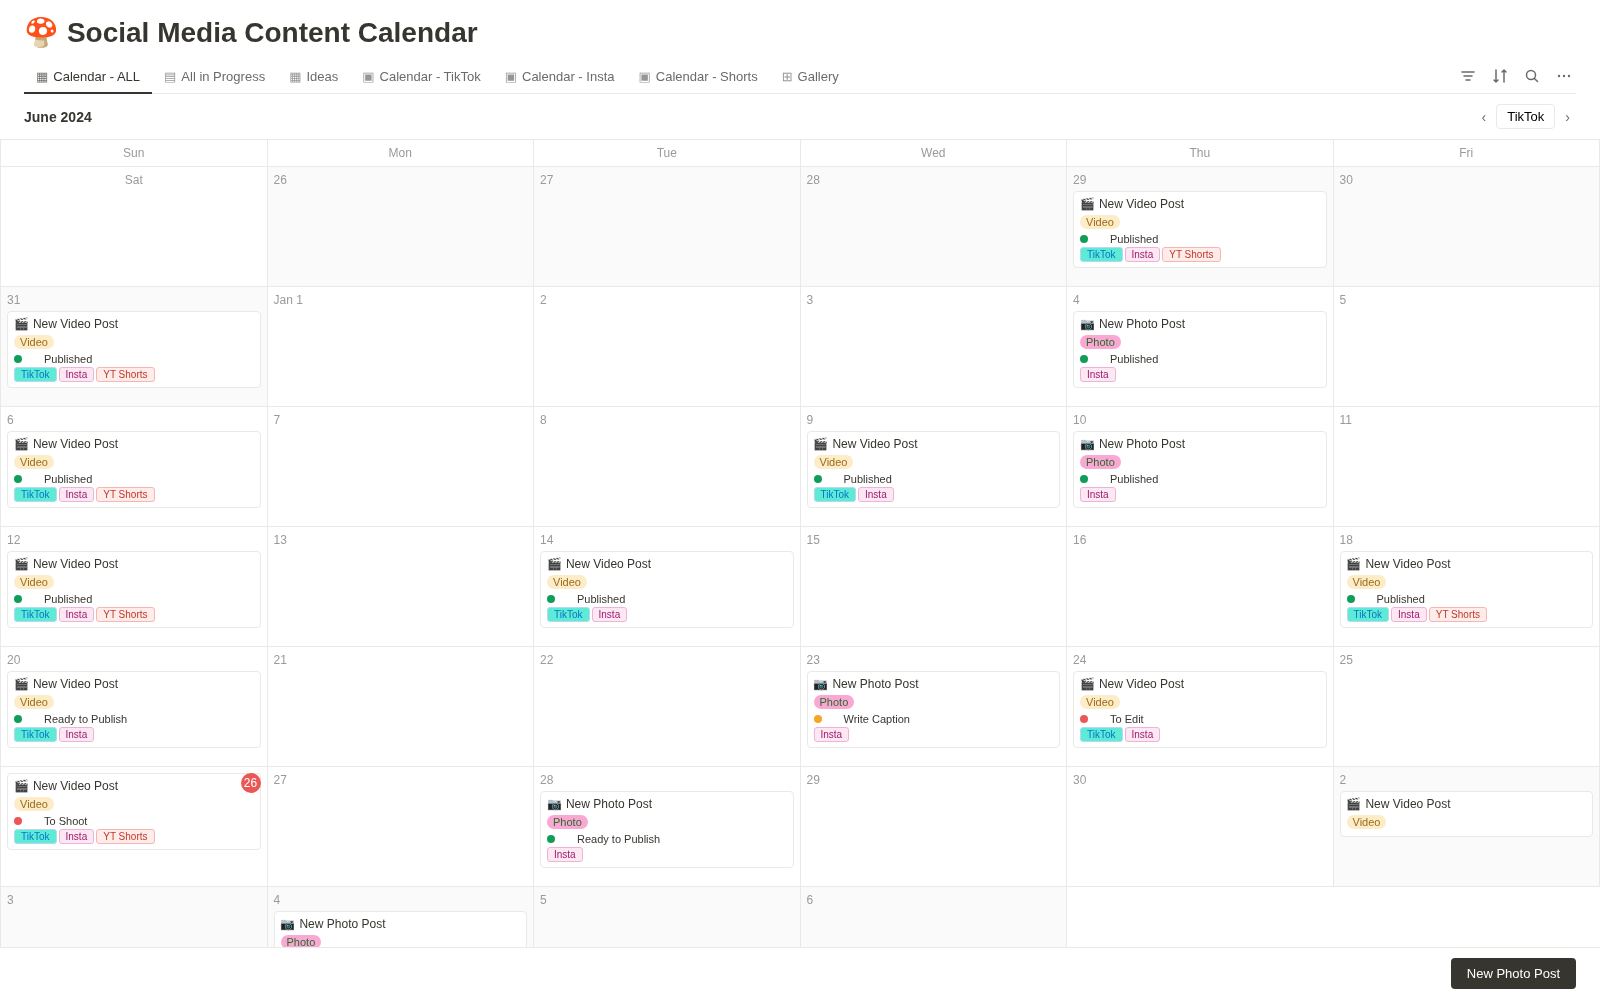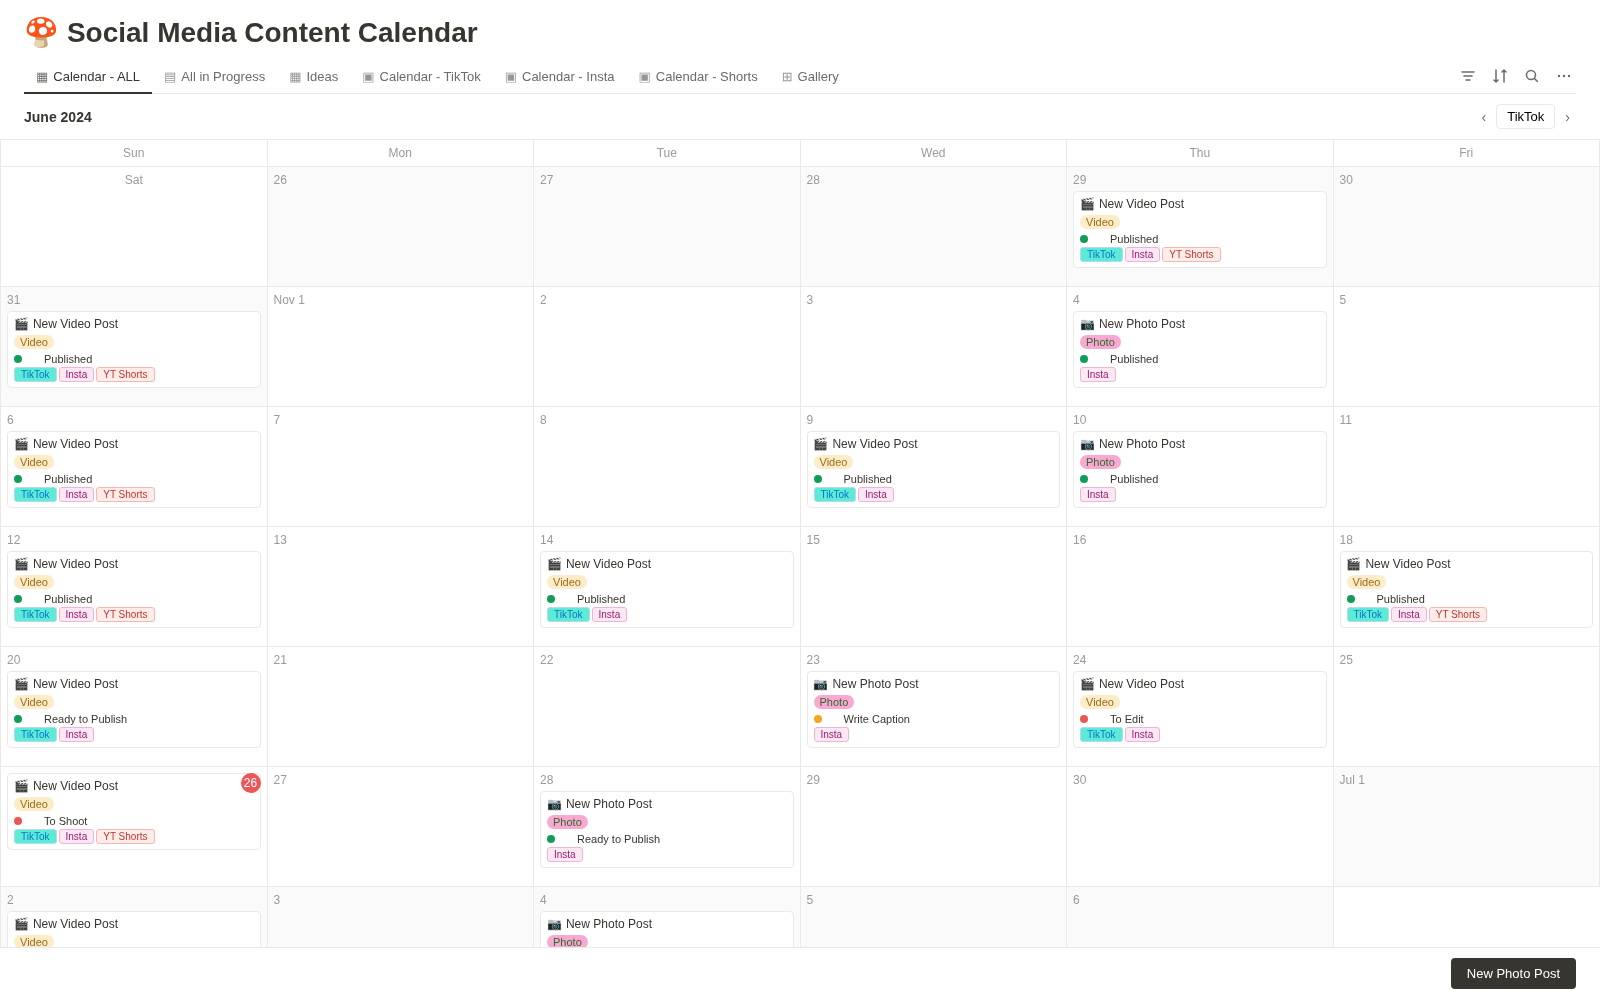--- a/index.html
+++ b/index.html
@@ -185,21 +185,21 @@
           <span>Published</span>
         </div>
         <div class="platform-tags">
             <span class="ptag ptag-tiktok">TikTok</span>
             <span class="ptag ptag-insta">Insta</span>
             <span class="ptag ptag-ytshorts">YT Shorts</span>
           </div>
       </div>
       </div>
       <div class="day-cell">
-        <div class="day-number">Nov 1</div>
+        <div class="day-number">Jan 1</div>
       </div>
       <div class="day-cell">
         <div class="day-number">2</div>
       </div>
       <div class="day-cell">
         <div class="day-number">3</div>
       </div>
       <div class="day-cell">
         <div class="day-number">4</div>
         <div class="card">
@@ -473,23 +473,20 @@
         <div class="platform-tags">
             <span class="ptag ptag-insta">Insta</span>
           </div>
       </div>
       </div>
       <div class="day-cell">
         <div class="day-number">29</div>
       </div>
       <div class="day-cell">
         <div class="day-number">30</div>
-      </div>
-      <div class="day-cell outside-month">
-        <div class="day-number">Jul 1</div>
       </div>
       <div class="day-cell outside-month">
         <div class="day-number">2</div>
         <div class="card">
         <div class="card-title">
           <span class="card-emoji">🎬</span>
           <span>New Video Post</span>
         </div>
         <div>
           <span class="tag tag-video">Video</span>

